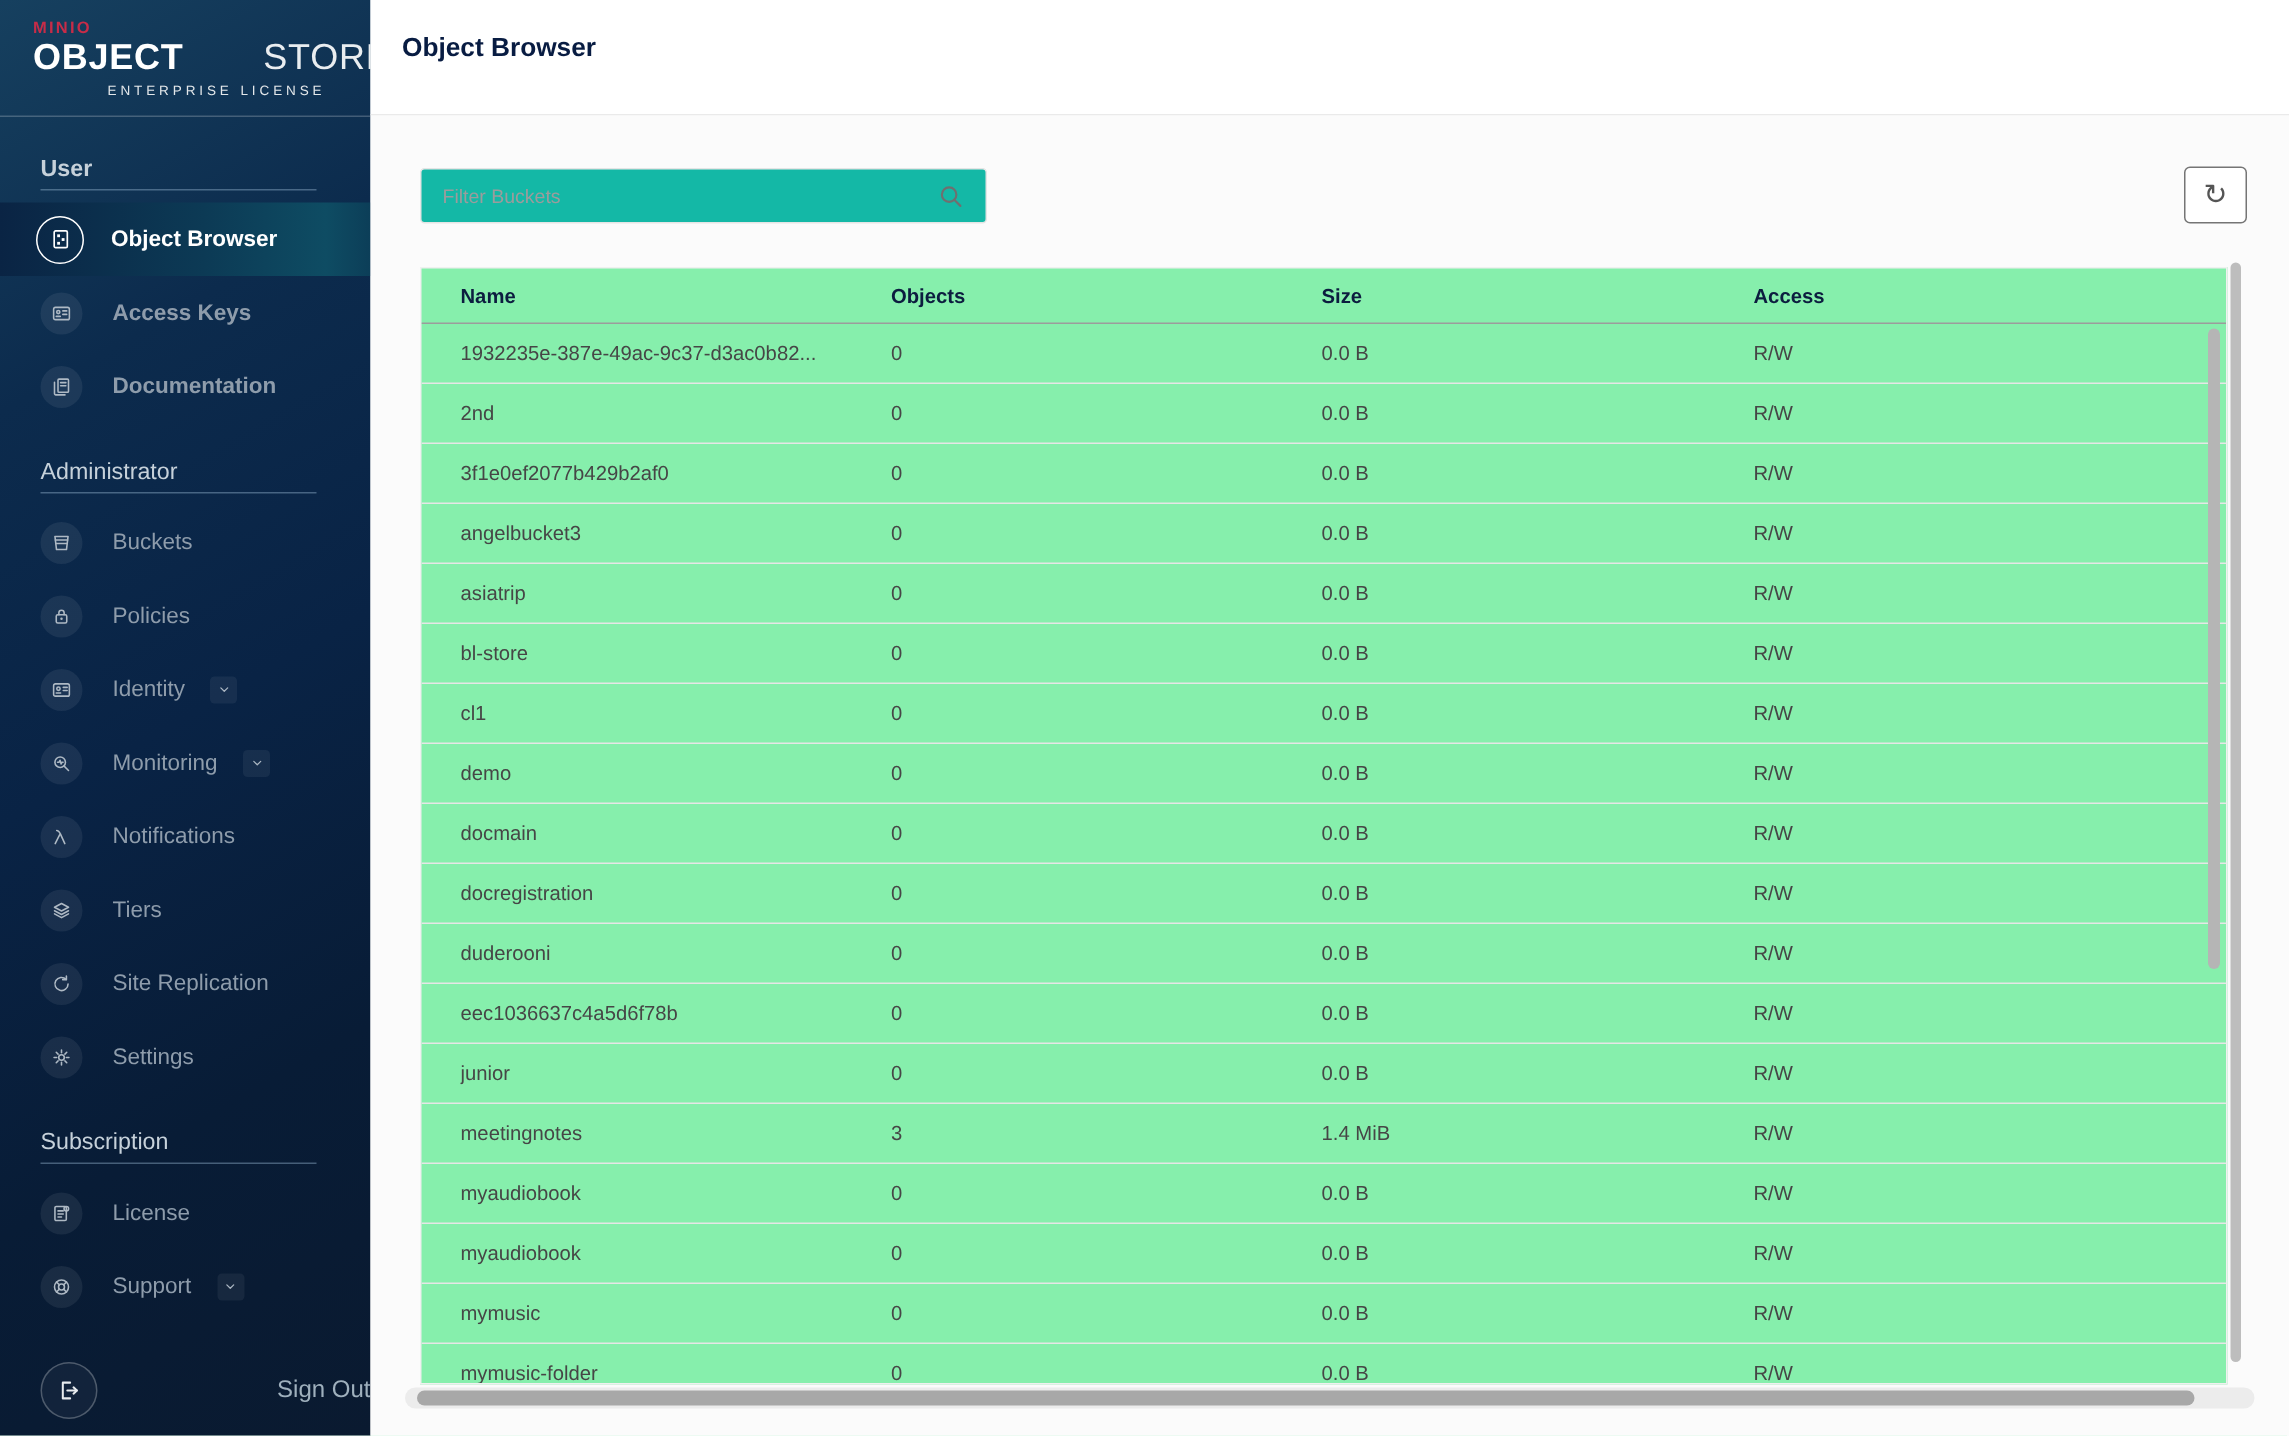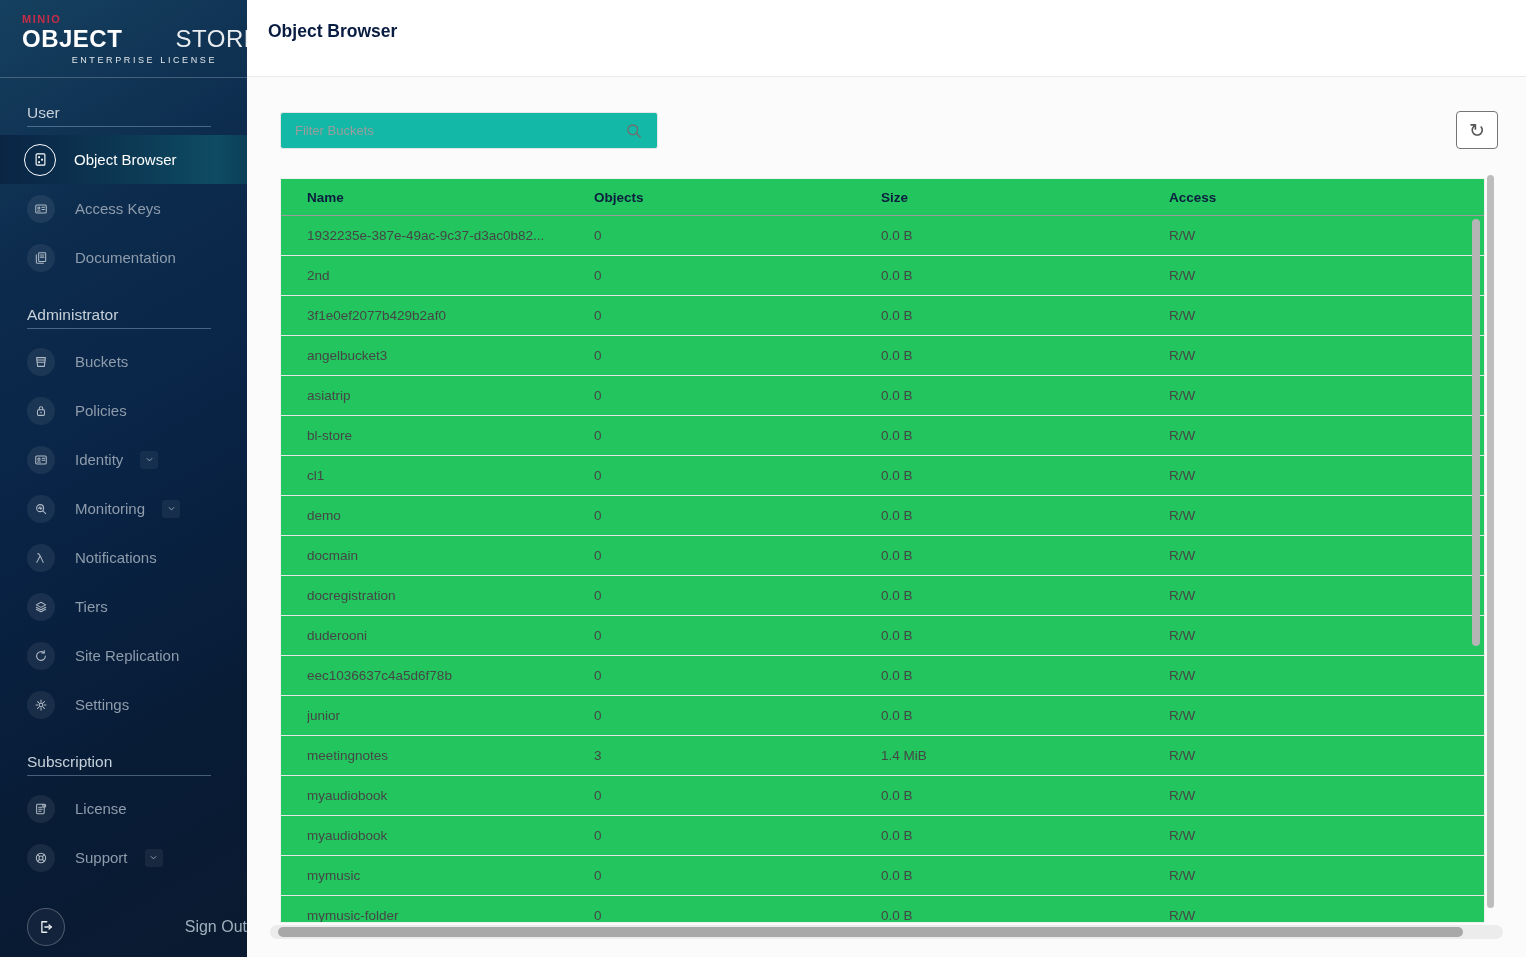--- a/index.html
+++ b/index.html
@@ -13,21 +13,21 @@
     color:#8e9cab; overflow:hidden; }
   .logo-block { padding:13px 30px 0 22px; height:78px;
     border-bottom:1px solid rgba(255,255,255,0.22); }
   .logo-brand { color:#c72c48; font-weight:bold; font-size:11px; letter-spacing:1.5px; }
   .logo-title { color:#ffffff; font-size:24px; letter-spacing:0.5px; margin-top:0px; white-space:nowrap; }
   .logo-title .bold { font-weight:bold; }
   .logo-title .light { font-weight:300; color:#e9edf0;margin-left:46px; }
   .logo-sub { color:#e3e7ea; font-size:9px; letter-spacing:2.6px; text-align:right; margin-top:2px; }
 
   .nav-section { }
-  .sec1 { margin-top:12px; } .sec2 { margin-top:10px; } .sec3 { margin-top:10px; }
+  .sec1 { margin-top:12px;font-weight:bold; } .sec2 { margin-top:10px; } .sec3 { margin-top:10px; }
   .section-label { color:#c6d1da; font-size:15.5px; padding:14px 0 0 27px; height:36px; }
   .section-divider { border-bottom:1px solid rgba(146,178,204,0.45); margin:0 36px 8px 27px; height:0; }
 
   .nav-item { height:49px; display:flex; align-items:center; padding-left:27px; cursor:pointer; }
   .icon-circle { width:28px; height:28px; border-radius:50%; background:rgba(255,255,255,0.07);
     display:flex; align-items:center; justify-content:center; color:#aeb9c4; flex:none; }
   .nav-item .label { margin-left:20px; font-size:15px; color:#8e9cab; }
   .nav-item.active { background:linear-gradient(90deg,#0a2444 0%,#0c3a55 55%,#0e4c63 88%,#0c3e58 100%); }
   .nav-item.active .icon-circle { background:transparent; border:1.5px solid #ffffff;
     width:32px; height:32px; margin-left:-3px; color:#ffffff; }
@@ -56,21 +56,21 @@
     padding-left:14px; background:transparent; font-family:"Liberation Sans",sans-serif; }
   .filter-box input::placeholder { color:#9c9c9c; }
   .filter-box .search-ic { margin-right:13px; color:#6f6f6f; display:flex; }
 
   .refresh-btn { position:absolute; left:1209px; top:34px; width:42px; height:38px;
     background:#ffffff; border:1px solid #757575; border-radius:4px; cursor:pointer;
     display:flex; align-items:center; justify-content:center;
     font-size:19px; color:#555; line-height:1; }
 
   .table-panel { position:absolute; left:33px; top:101px; width:1205px; height:745px;
-    background:#22c55e; border:1px solid #f0f0f0; overflow:hidden; }
+    background:#86efac; border:1px solid #f0f0f0; overflow:hidden; }
   .t-row { display:grid; grid-template-columns:287px 287px 288px auto; padding-left:26px;
     align-items:center; }
   .t-head { height:37px; font-weight:bold; font-size:13.5px; color:#0c1d3f;
     border-bottom:1px solid #9c9c9c; }
   .t-body .t-row { height:40px; font-size:13.5px; color:#464646;
     border-bottom:1px solid #e6e6e6; cursor:pointer; }
   .t-cell { white-space:nowrap; overflow:hidden; }
 
   .inner-vscroll { position:absolute; left:1191px; top:40px; width:8px; height:427px;
     background:#b5b5b5; border-radius:4px; }

